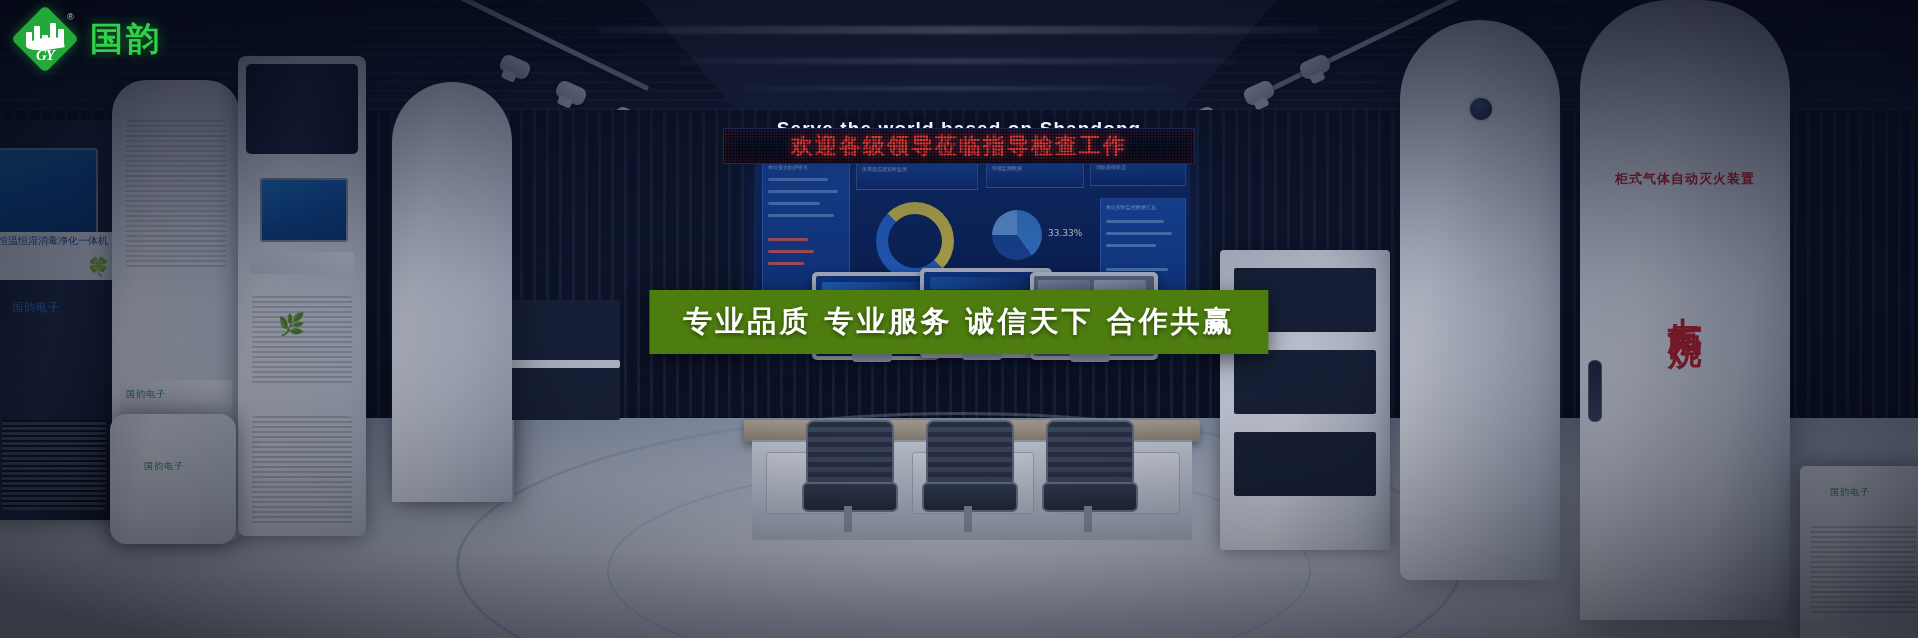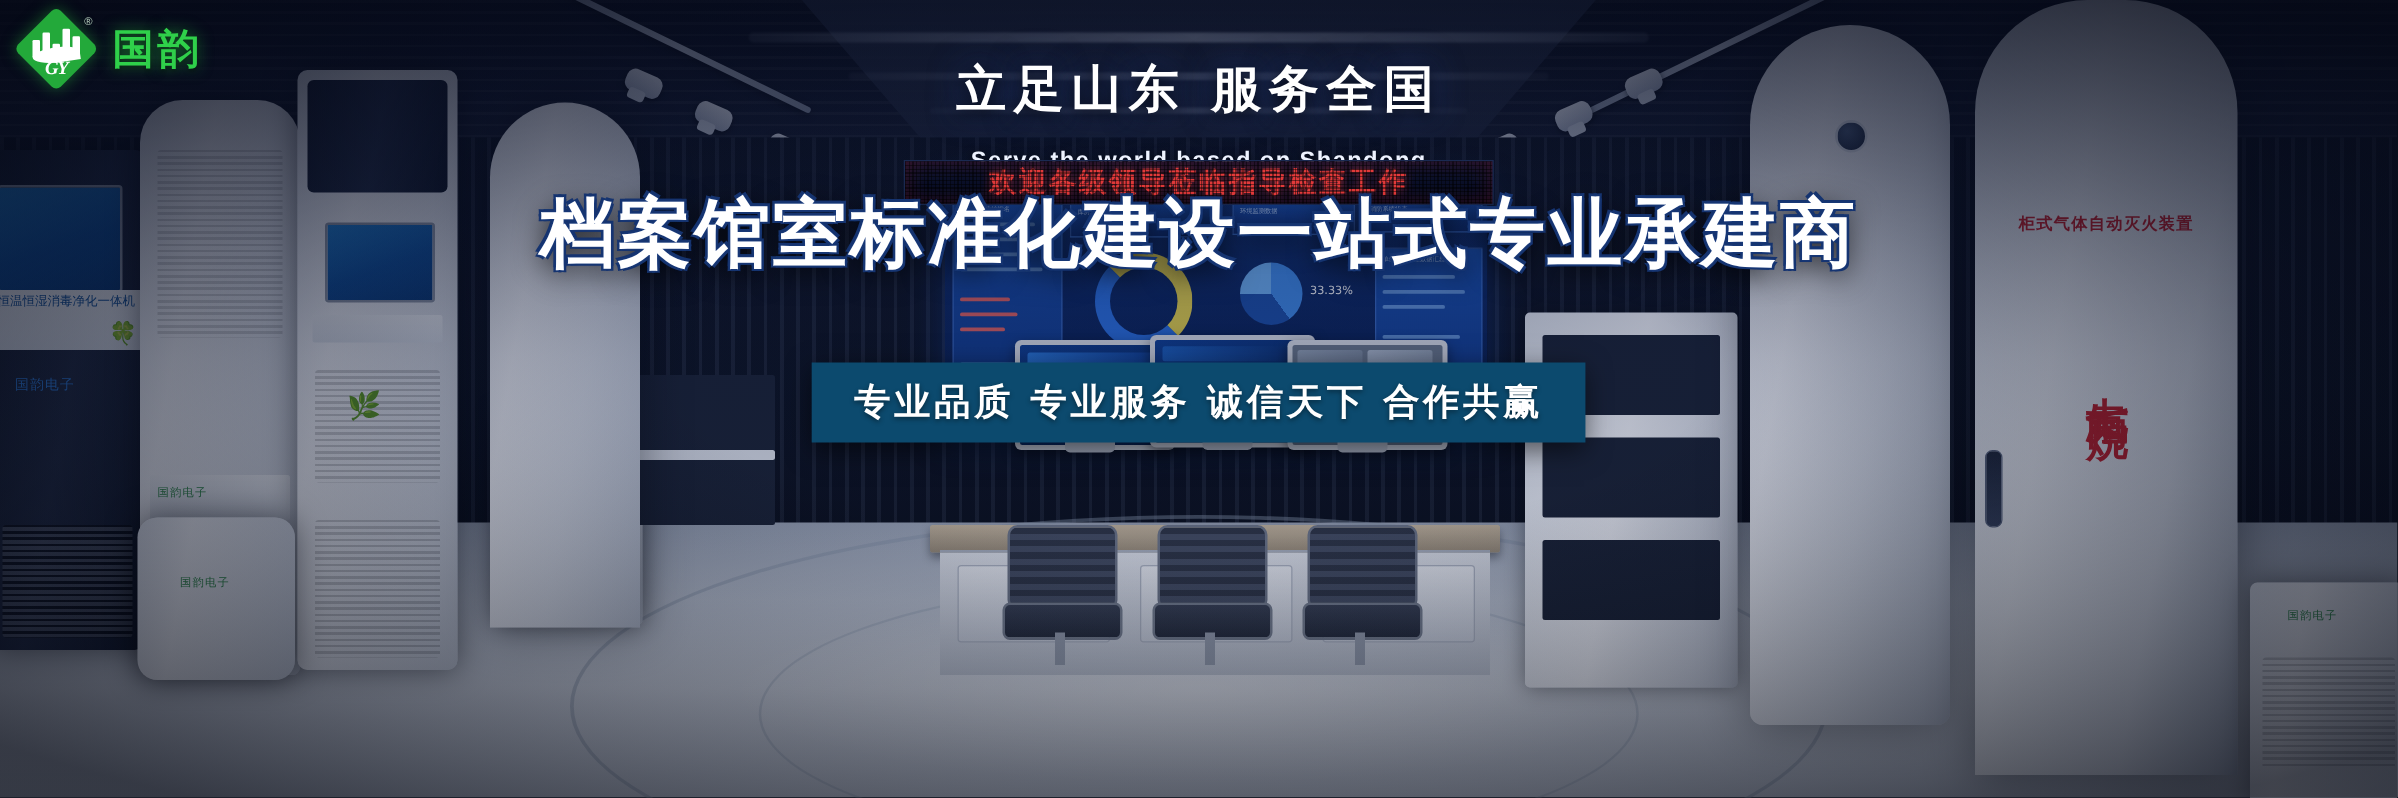--- a/index.html
+++ b/index.html
@@ -326,21 +326,21 @@
     color:#fff;font-size:26px;font-weight:bold;letter-spacing:.5px;
     font-family:"Liberation Sans",sans-serif;
     text-shadow:
       1.5px 1.5px 0 #16346f,-1.5px 1.5px 0 #16346f,
       1.5px -1.5px 0 #16346f,-1.5px -1.5px 0 #16346f,
       0 4px 14px rgba(0,0,0,.8);
     white-space:nowrap;
   }
   .redbar{
     position:absolute;left:50%;top:290px;transform:translateX(-50%);
-    background:#0c4a6e;
+    background:#4d7c0f;
     padding:12px 34px;
     box-shadow:0 6px 20px rgba(0,0,0,.55);
   }
   .redbar span{
     color:#fff;font-size:29px;font-weight:bold;letter-spacing:3px;
     font-family:"DejaVu Sans",sans-serif;white-space:nowrap;
     text-shadow:0 2px 4px rgba(0,0,0,.45);
   }
 
   
@@ -560,27 +560,25 @@
             <i style="height:23px"></i>
             <i style="height:17px"></i>
         </div>
         <div class="logo-sweep"></div>
         <div class="logo-gy">GY</div>
         <div class="logo-reg">®</div>
       </div>
       <div class="logo-name">国韵</div>
     </div>
 
-    <div class="tag-cn">立足山东 服务全国</div>
     <div class="tag-en">Serve the world based on Shandong</div>
 
     <div class="ledsign">
       <span>欢迎各级领导莅临指导检查工作</span>
     </div>
 
-    <div class="headline">档案馆室标准化建设一站式专业承建商</div>
 
     <div class="redbar">
       <span>专业品质  专业服务  诚信天下  合作共赢</span>
     </div>
 
   </div>
 </div>
 
 </body></html>

